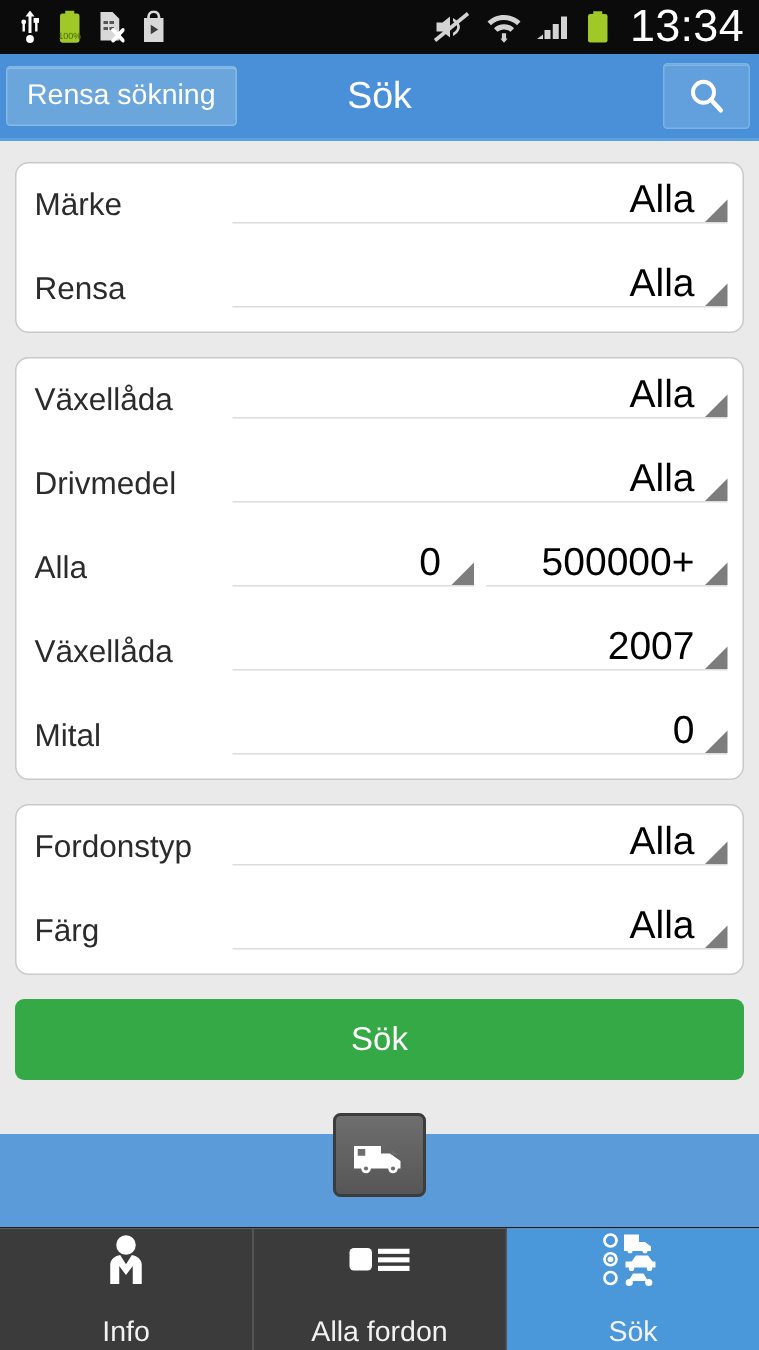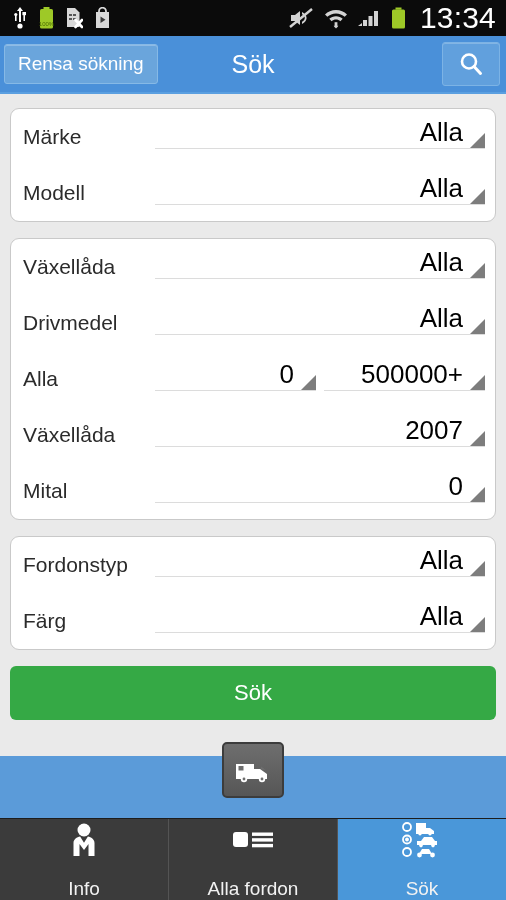--- a/index.html
+++ b/index.html
@@ -223,21 +223,21 @@
       <div class="row">
         <div class="row-label">Märke</div>
         <div class="fields">
           <div class="field">
             <span class="val">Alla</span>
             <span class="tri"></span>
           </div>
         </div>
       </div>
       <div class="row">
-        <div class="row-label">Modell</div>
+        <div class="row-label">Rensa</div>
         <div class="fields">
           <div class="field">
             <span class="val">Alla</span>
             <span class="tri"></span>
           </div>
         </div>
       </div>
     </div>
 
     <div class="card">

